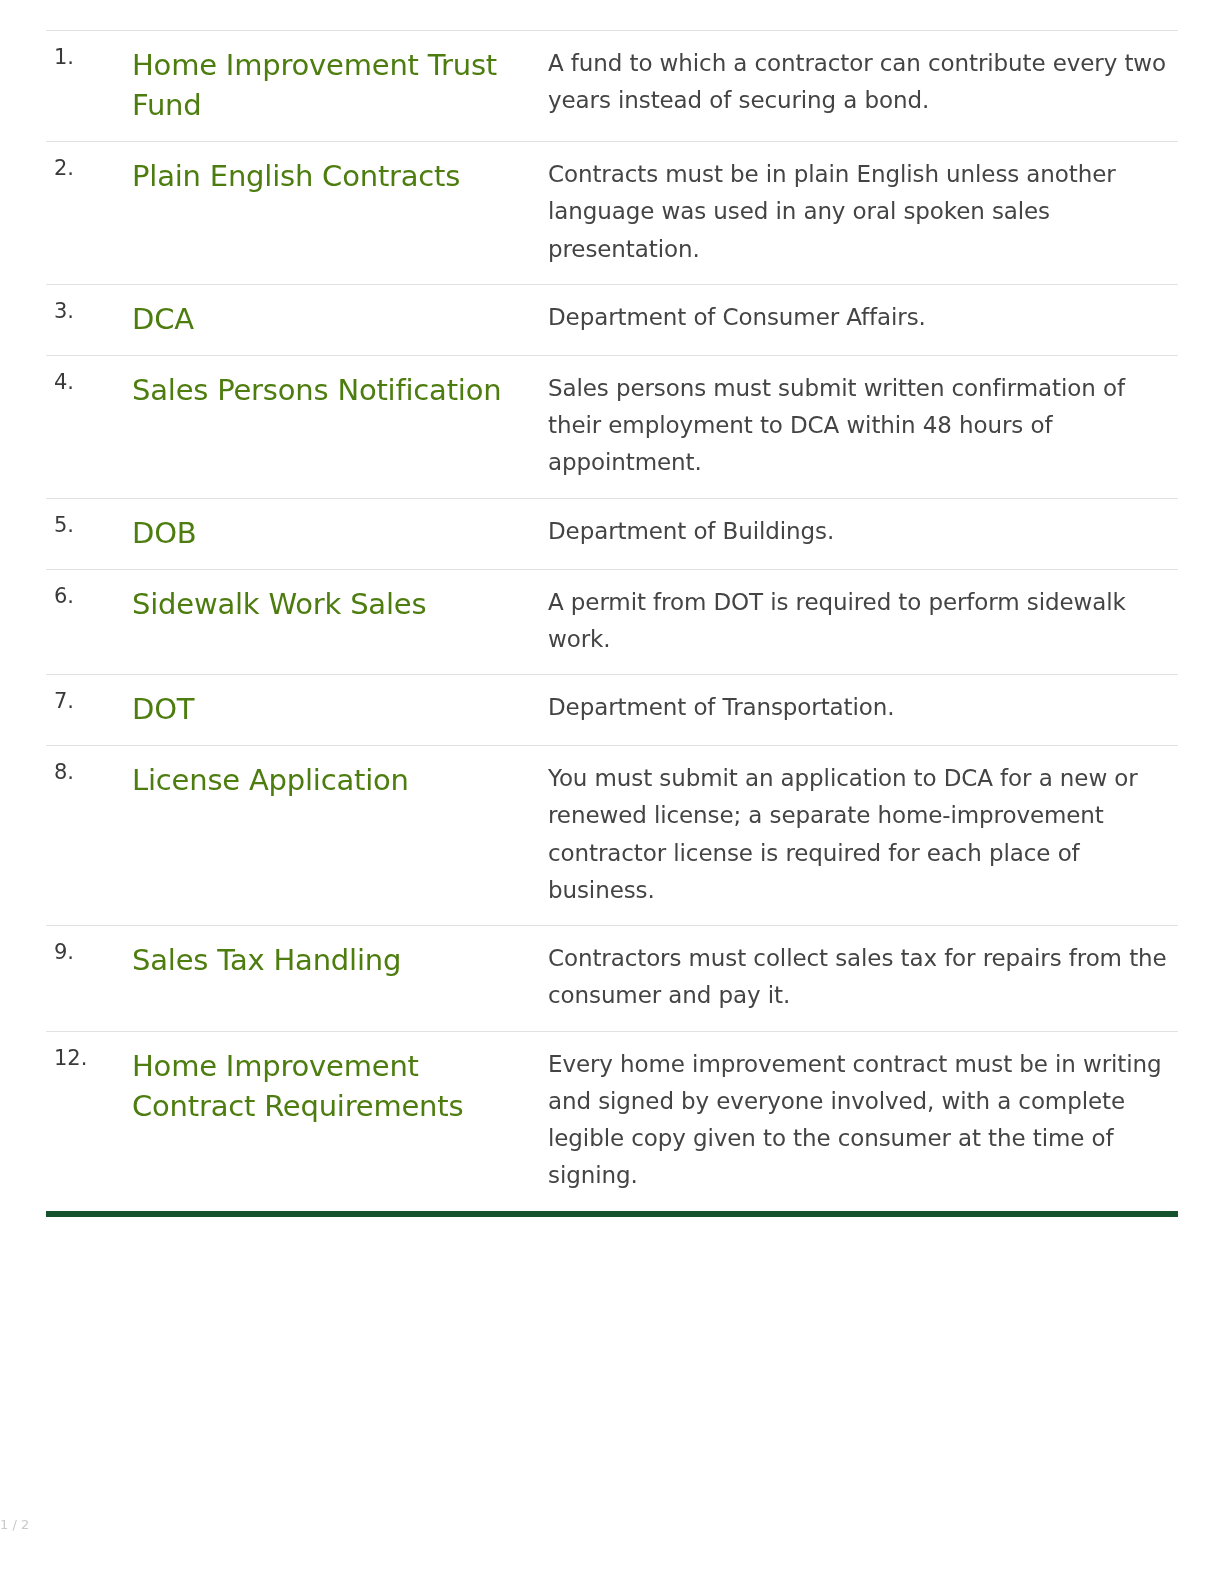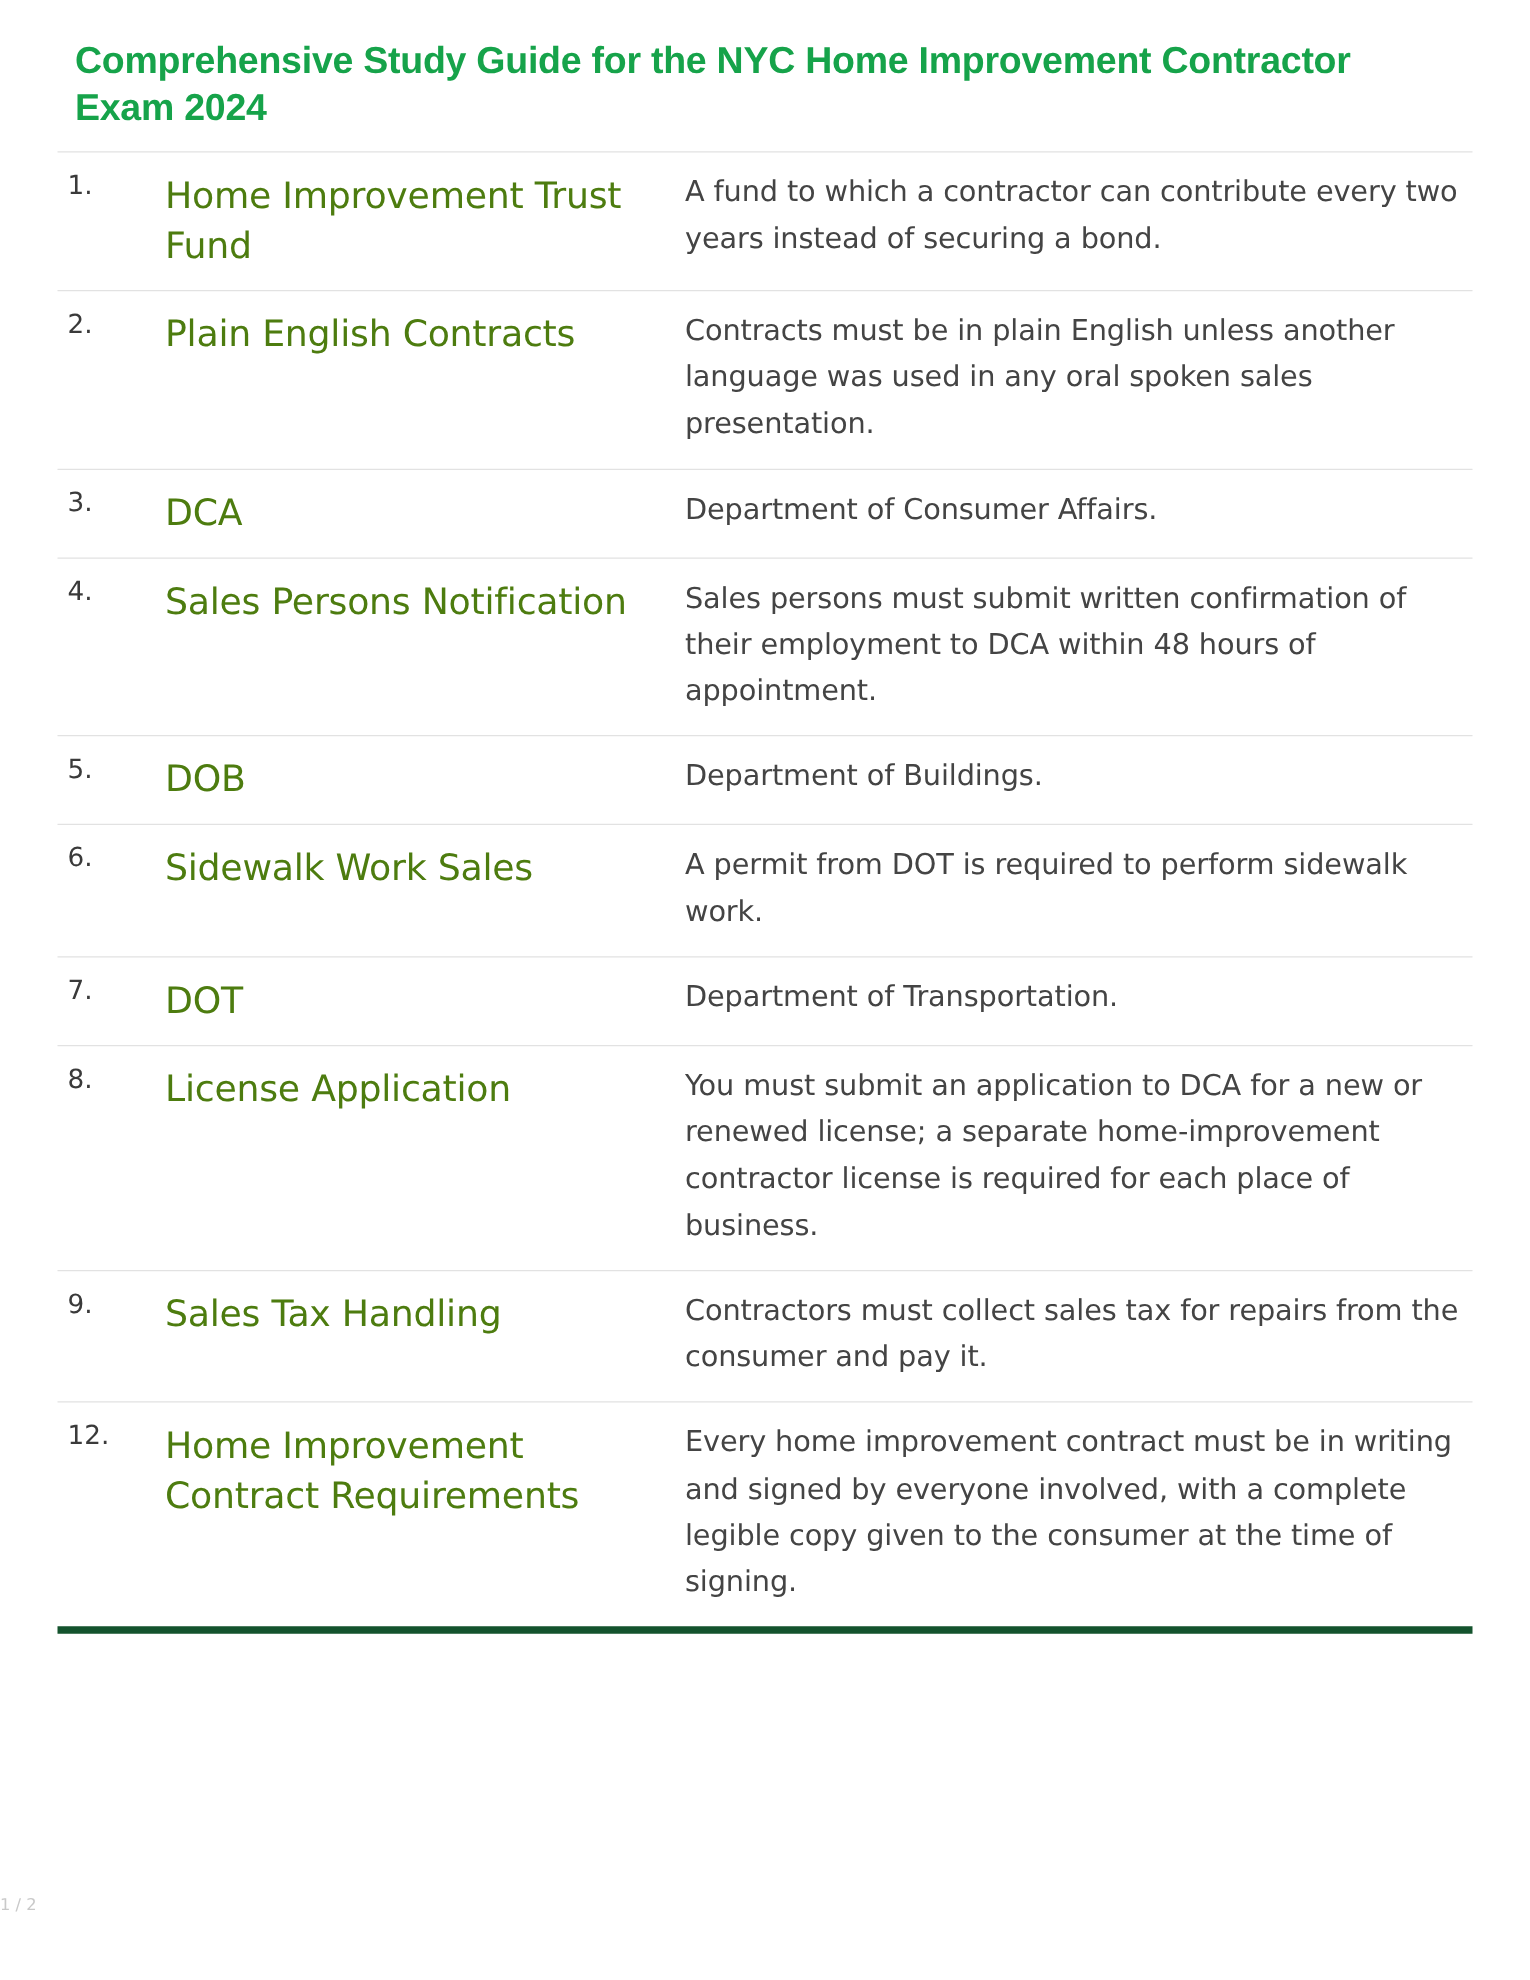--- a/index.html
+++ b/index.html
@@ -82,21 +82,20 @@
     font-size: 13px;
     color: #c9c9c9;
     font-family: "DejaVu Sans", sans-serif;
   }
 </style>
 </head>
 <body>
 
 <div class="page">
 
-  <h1 class="doc-title">Comprehensive Study Guide for the NYC Home Improvement Contractor Exam 2024</h1>
 
   <table class="terms">
     <tbody>
       <tr>
         <td class="num">1.</td>
         <td class="term">Home Improvement Trust Fund</td>
         <td class="definition">A fund to which a contractor can contribute every two years instead of securing a bond.</td>
       </tr>
       <tr>
         <td class="num">2.</td>

